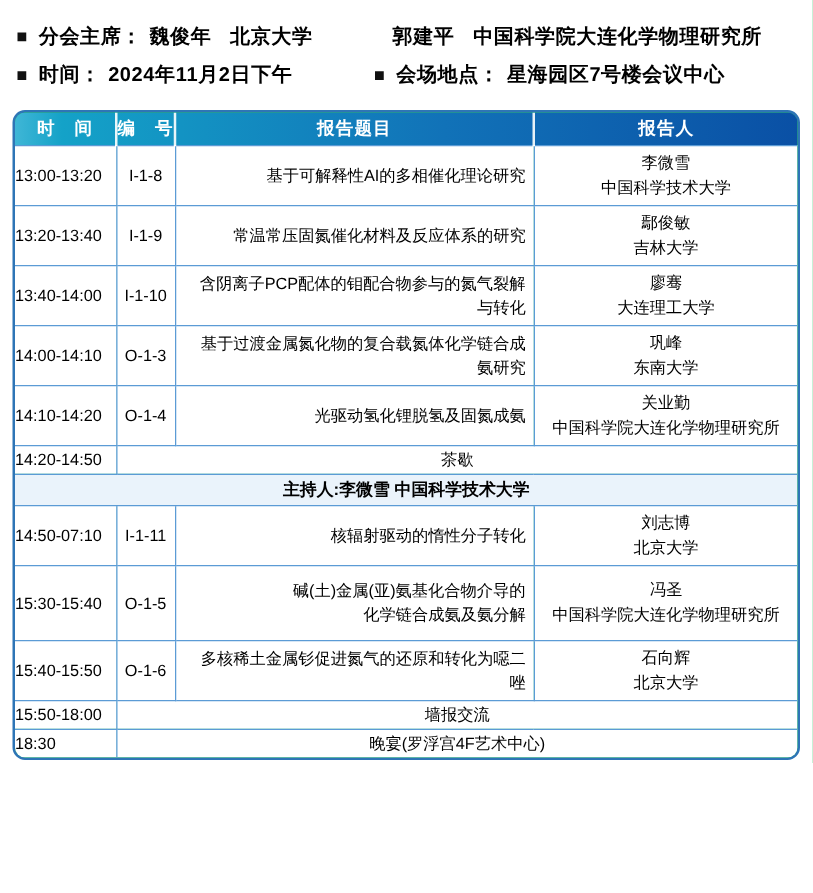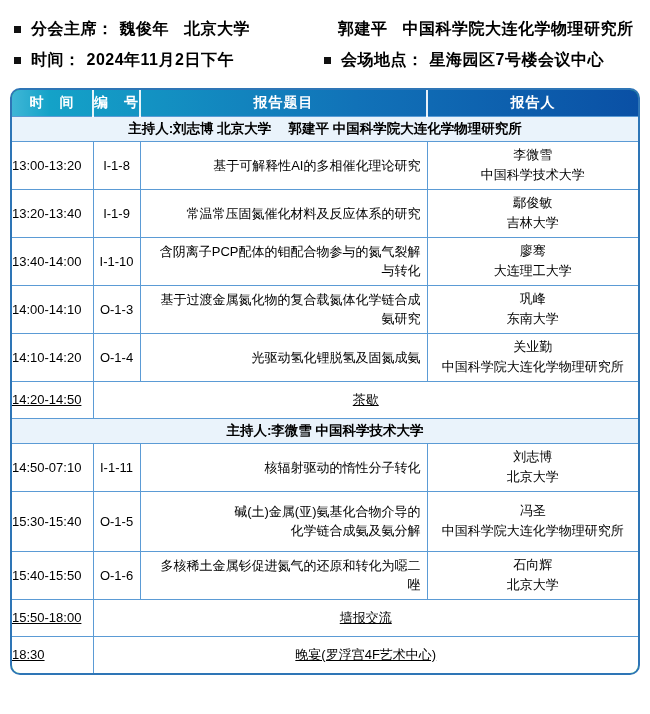--- a/index.html
+++ b/index.html
@@ -1,21 +1,21 @@
 <!DOCTYPE html>
 <html><head>
 <meta charset="utf-8">
 <style>
   * { box-sizing: border-box; margin: 0; padding: 0; }
   html, body { width: 650px; background: #ffffff; font-family: "Liberation Sans", sans-serif; color: #000; }
   body { height: 714px; overflow: hidden; }
 
   
   .meta { padding: 14px 14px 10px 14px; }
-  .meta-line { display: flex; align-items: center; height: 31px; font-weight: bold; font-size: 16px; letter-spacing: 0.5px; gap: 24px; }
+  .meta-line { display: flex; align-items: center; height: 31px; font-weight: bold; font-size: 16px; letter-spacing: 0.5px; }
   .m-group { display: flex; align-items: center; }
   .m-group.first { width: 286px; flex: none; }
   .m-group.g2 { padding-left: 14px; }
   .bullet { width: 7px; height: 7px; background: #111; display: inline-block; margin-right: 10px; flex: none; }
   .affil { margin-left: 15px; }
   .val { margin-left: 6px; }
 
   
   .table-wrap { margin: 2px 10px 0 10px; border: 2px solid #2E75B6; border-radius: 10px; overflow: hidden; background: #22c55e; }
   table { width: 100%; border-collapse: collapse; table-layout: fixed; font-size: 13px; }
@@ -28,21 +28,21 @@
   thead td:not(:last-child) { border-right: 2px solid rgba(255,255,255,0.9); }
 
   tbody td { border: 1px solid #5B9BD5; }
   tbody td:first-child { border-left: none; }
   tbody td:last-child { border-right: none; }
   tbody tr:last-child td { border-bottom: none; margin-top: 37px; }
 
   tr.session-row td { background: #EAF3FB; font-weight: bold; text-align: center; height: 25px; font-size: 13.5px; }
   tr.talk-row td { height: 48px; background: #fff; }
   tr.talk-row.tall td { height: 60px; }
-  tr.span-row td { height: 37px; background: #fff; text-decoration: underline; }
+  tr.span-row td { height: 23px; background: #fff; }
 
   td.time-cell { }
   td.id-cell { text-align: center; }
   td.title-cell { text-align: right; padding: 4px 6px 4px 8px; white-space: pre-line; line-height: 19px; }
   td.speaker-cell { text-align: center; line-height: 20px; padding: 3px 2px; }
   td.span-cell { text-align: center; }
 </style>
 </head>
 <body>
 
@@ -83,23 +83,20 @@
     </colgroup>
     <thead>
       <tr>
         <td>时　间</td>
         <td>编　号</td>
         <td>报告题目</td>
         <td>报告人</td>
       </tr>
     </thead>
     <tbody id="rows">
-        <tr class="session-row">
-          <td colspan="4">主持人:刘志博 北京大学　 郭建平 中国科学院大连化学物理研究所</td>
-        </tr>
         <tr class="talk-row">
           <td class="time-cell">13:00-13:20</td>
           <td class="id-cell">I-1-8</td>
           <td class="title-cell">基于可解释性AI的多相催化理论研究</td>
           <td class="speaker-cell">
             <div>李微雪</div>
             <div>中国科学技术大学</div>
           </td>
         </tr>
         <tr class="talk-row">

